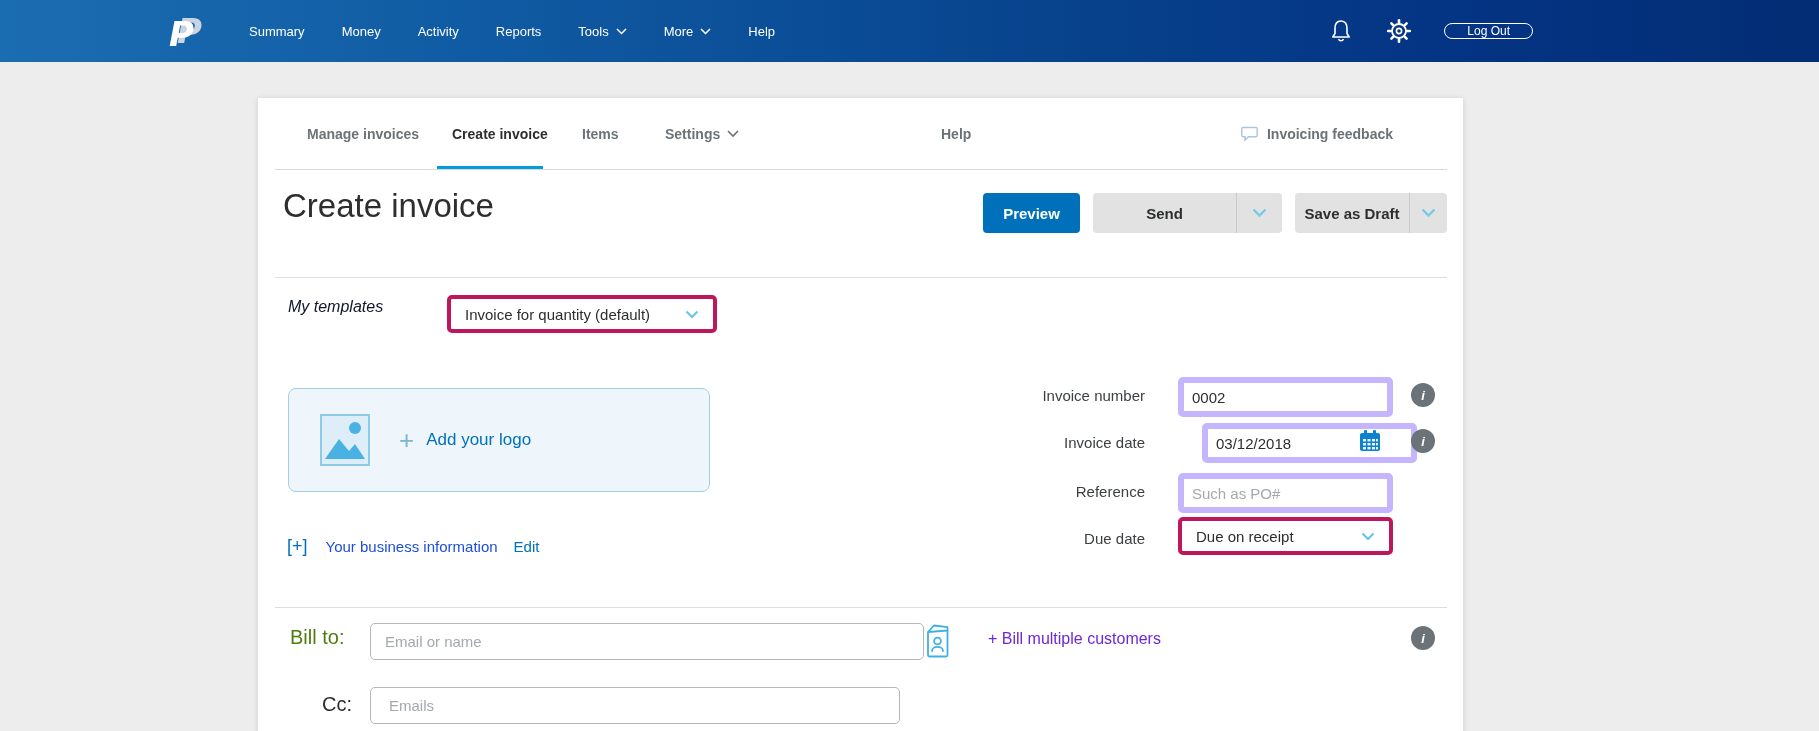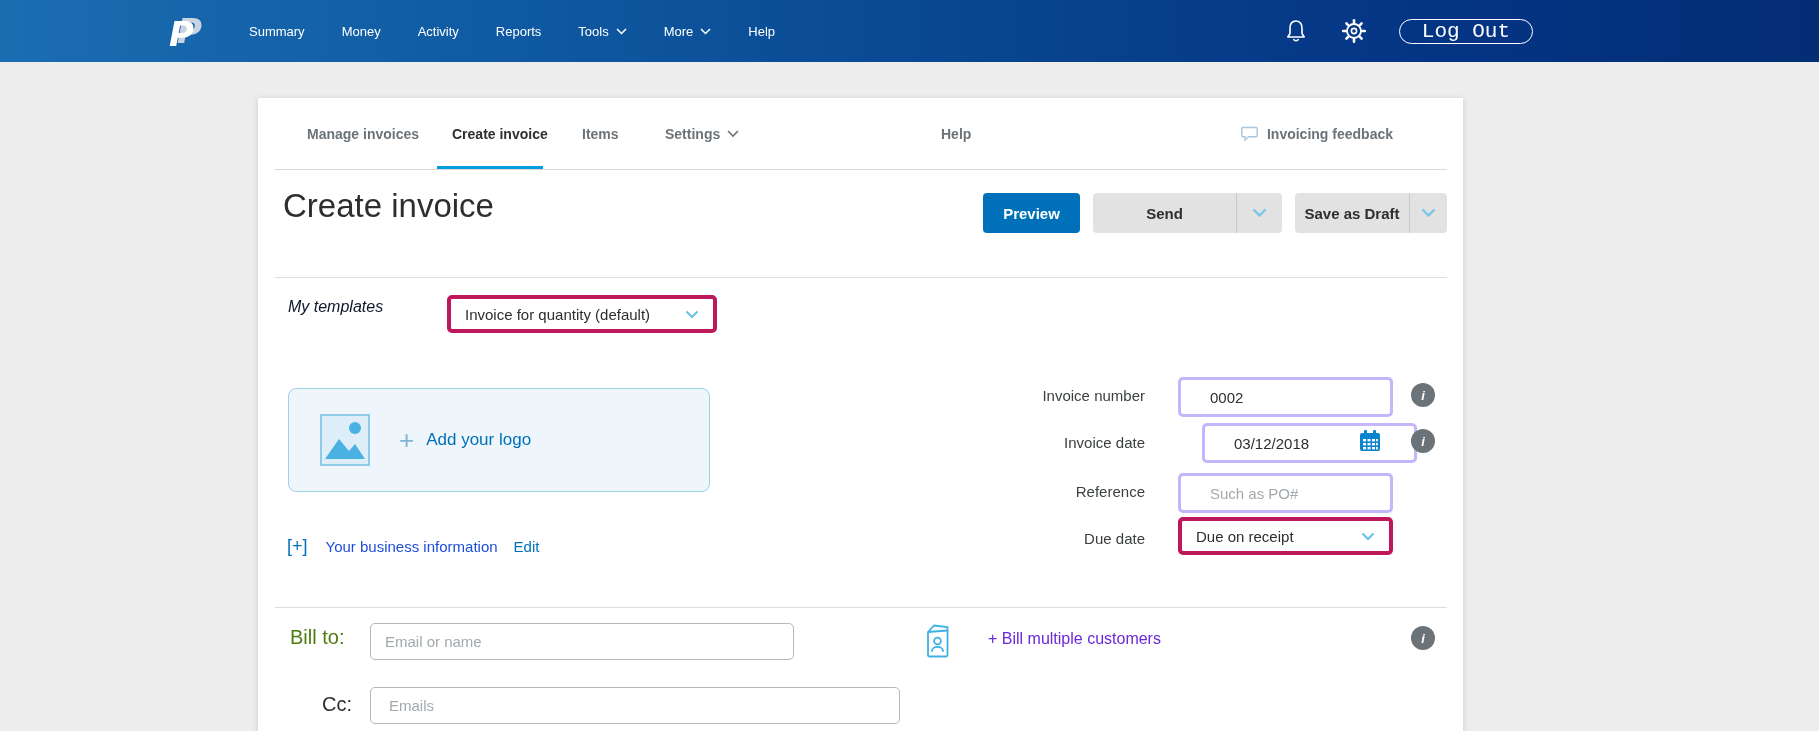--- a/index.html
+++ b/index.html
@@ -13,22 +13,22 @@
   .nav-inner { display:flex; align-items:center; width:100%;
     padding-left:165px; padding-right:286px; }
   .brand { margin-right:44px; display:flex; align-items:center; }
   .nav-links { display:flex; align-items:center; gap:37px; }
   .nav-link { color:#ffffff; font-size:13px; cursor:pointer; display:flex;
     align-items:center; gap:7px; white-space:nowrap; }
   .nav-right { margin-left:auto; display:flex; align-items:center; gap:32px; }
   .icon-btn { width:26px; height:26px; display:flex; align-items:center;
     justify-content:center; cursor:pointer; }
   .logout-btn { border:1.5px solid #ffffff; border-radius:19px; color:#ffffff;
-    background:transparent; font-size:21px; padding:0 22px; cursor:pointer;
-    font-family:Liberation Mono, monospace; }
+    background:transparent; font-size:12px; padding:0 22px; cursor:pointer;
+    font-family:Liberation Sans, sans-serif; }
 
   
   .card { position:absolute; left:258px; top:98px; width:1205px; height:660px;
     background:#ffffff; box-shadow:0 1px 6px rgba(0,0,0,0.14); }
 
   
   .tab { position:absolute; top:0; height:71px; display:flex; align-items:center;
     font-size:14px; font-weight:bold; color:#6c7378; cursor:pointer; gap:7px; }
   .tab.active { color:#2c2e2f; }
   .tab-underline { position:absolute; top:68px; left:179px; width:106px;
@@ -69,22 +69,22 @@
     align-items:center; cursor:pointer; }
   .logo-box .img-ph { margin-left:30px; }
   .logo-add { display:flex; align-items:center; margin-left:28px; gap:12px; }
   .logo-plus { font-size:26px; color:#7fb3d4; font-weight:300; line-height:26px; }
   .logo-add-label { font-size:17px; color:#0070ba; }
 
   
   .fld-label { position:absolute; left:600px; width:287px; text-align:right;
     font-size:15px; color:#3c4043; }
   .fld-input { position:absolute; left:920px; width:215px; height:40px;
-    border:3px solid #c4b5fd; border-radius:5px; font-family:"Liberation Sans",sans-serif;
-    font-size:15px; color:#2c2e2f; padding:0 29px; outline:none; }
+    border:6px solid #c4b5fd; border-radius:5px; font-family:"Liberation Sans",sans-serif;
+    font-size:15px; color:#2c2e2f; padding:0 8px; outline:none; }
   .fld-input::placeholder { color:#a3a9ad; }
   .info-dot { position:absolute; left:1153px; width:24px; height:24px;
     border-radius:50%; background:#6b7378; color:#ffffff; font-size:13px;
     font-weight:bold; display:flex; align-items:center; justify-content:center;
     cursor:pointer; font-style:italic; }
   .cal-icon { position:absolute; left:1100px; cursor:pointer; }
   .due-select { left:920px; top:419px; width:215px; height:38px; }
 
   
   .biz-row { position:absolute; left:29px; top:438px; display:flex;
@@ -92,21 +92,21 @@
   .biz-plus { font-size:18px; color:#0070ba; }
   .biz-title { font-size:15px; color:#1d4ed8; margin-left:18px; }
   .biz-edit { font-size:15px; color:#0070ba; margin-left:16px; cursor:pointer; }
 
   .bill-border { position:absolute; top:509px; left:17px; right:16px; height:1px;
     background:#dcdddd; }
 
   
   .billto-label { position:absolute; left:32px; top:528px; font-size:20px;
     color:#4d7c0f; }
-  .billto-input { position:absolute; left:112px; top:525px; width:424px; height:37px;
+  .billto-input { position:absolute; left:112px; top:525px; width:554px; height:37px;
     border:1px solid #b2b8bc; border-radius:5px; font-family:"Liberation Sans",sans-serif;
     font-size:15px; color:#2c2e2f; padding:0 14px; outline:none; }
   .billto-input::placeholder { color:#a3a9ad; }
   .book-icon { position:absolute; left:665px; top:524px; cursor:pointer; }
   .bill-multi { position:absolute; left:730px; top:532px; font-size:16px;
     color:#6d28d9; cursor:pointer; }
   .cc-label { position:absolute; left:32px; width:62px; top:595px; text-align:right;
     font-size:20px; color:#2c2e2f; }
   .cc-input { position:absolute; left:112px; top:589px; width:530px; height:37px;
     border:1px solid #b2b8bc; border-radius:5px; font-family:"Liberation Sans",sans-serif;

